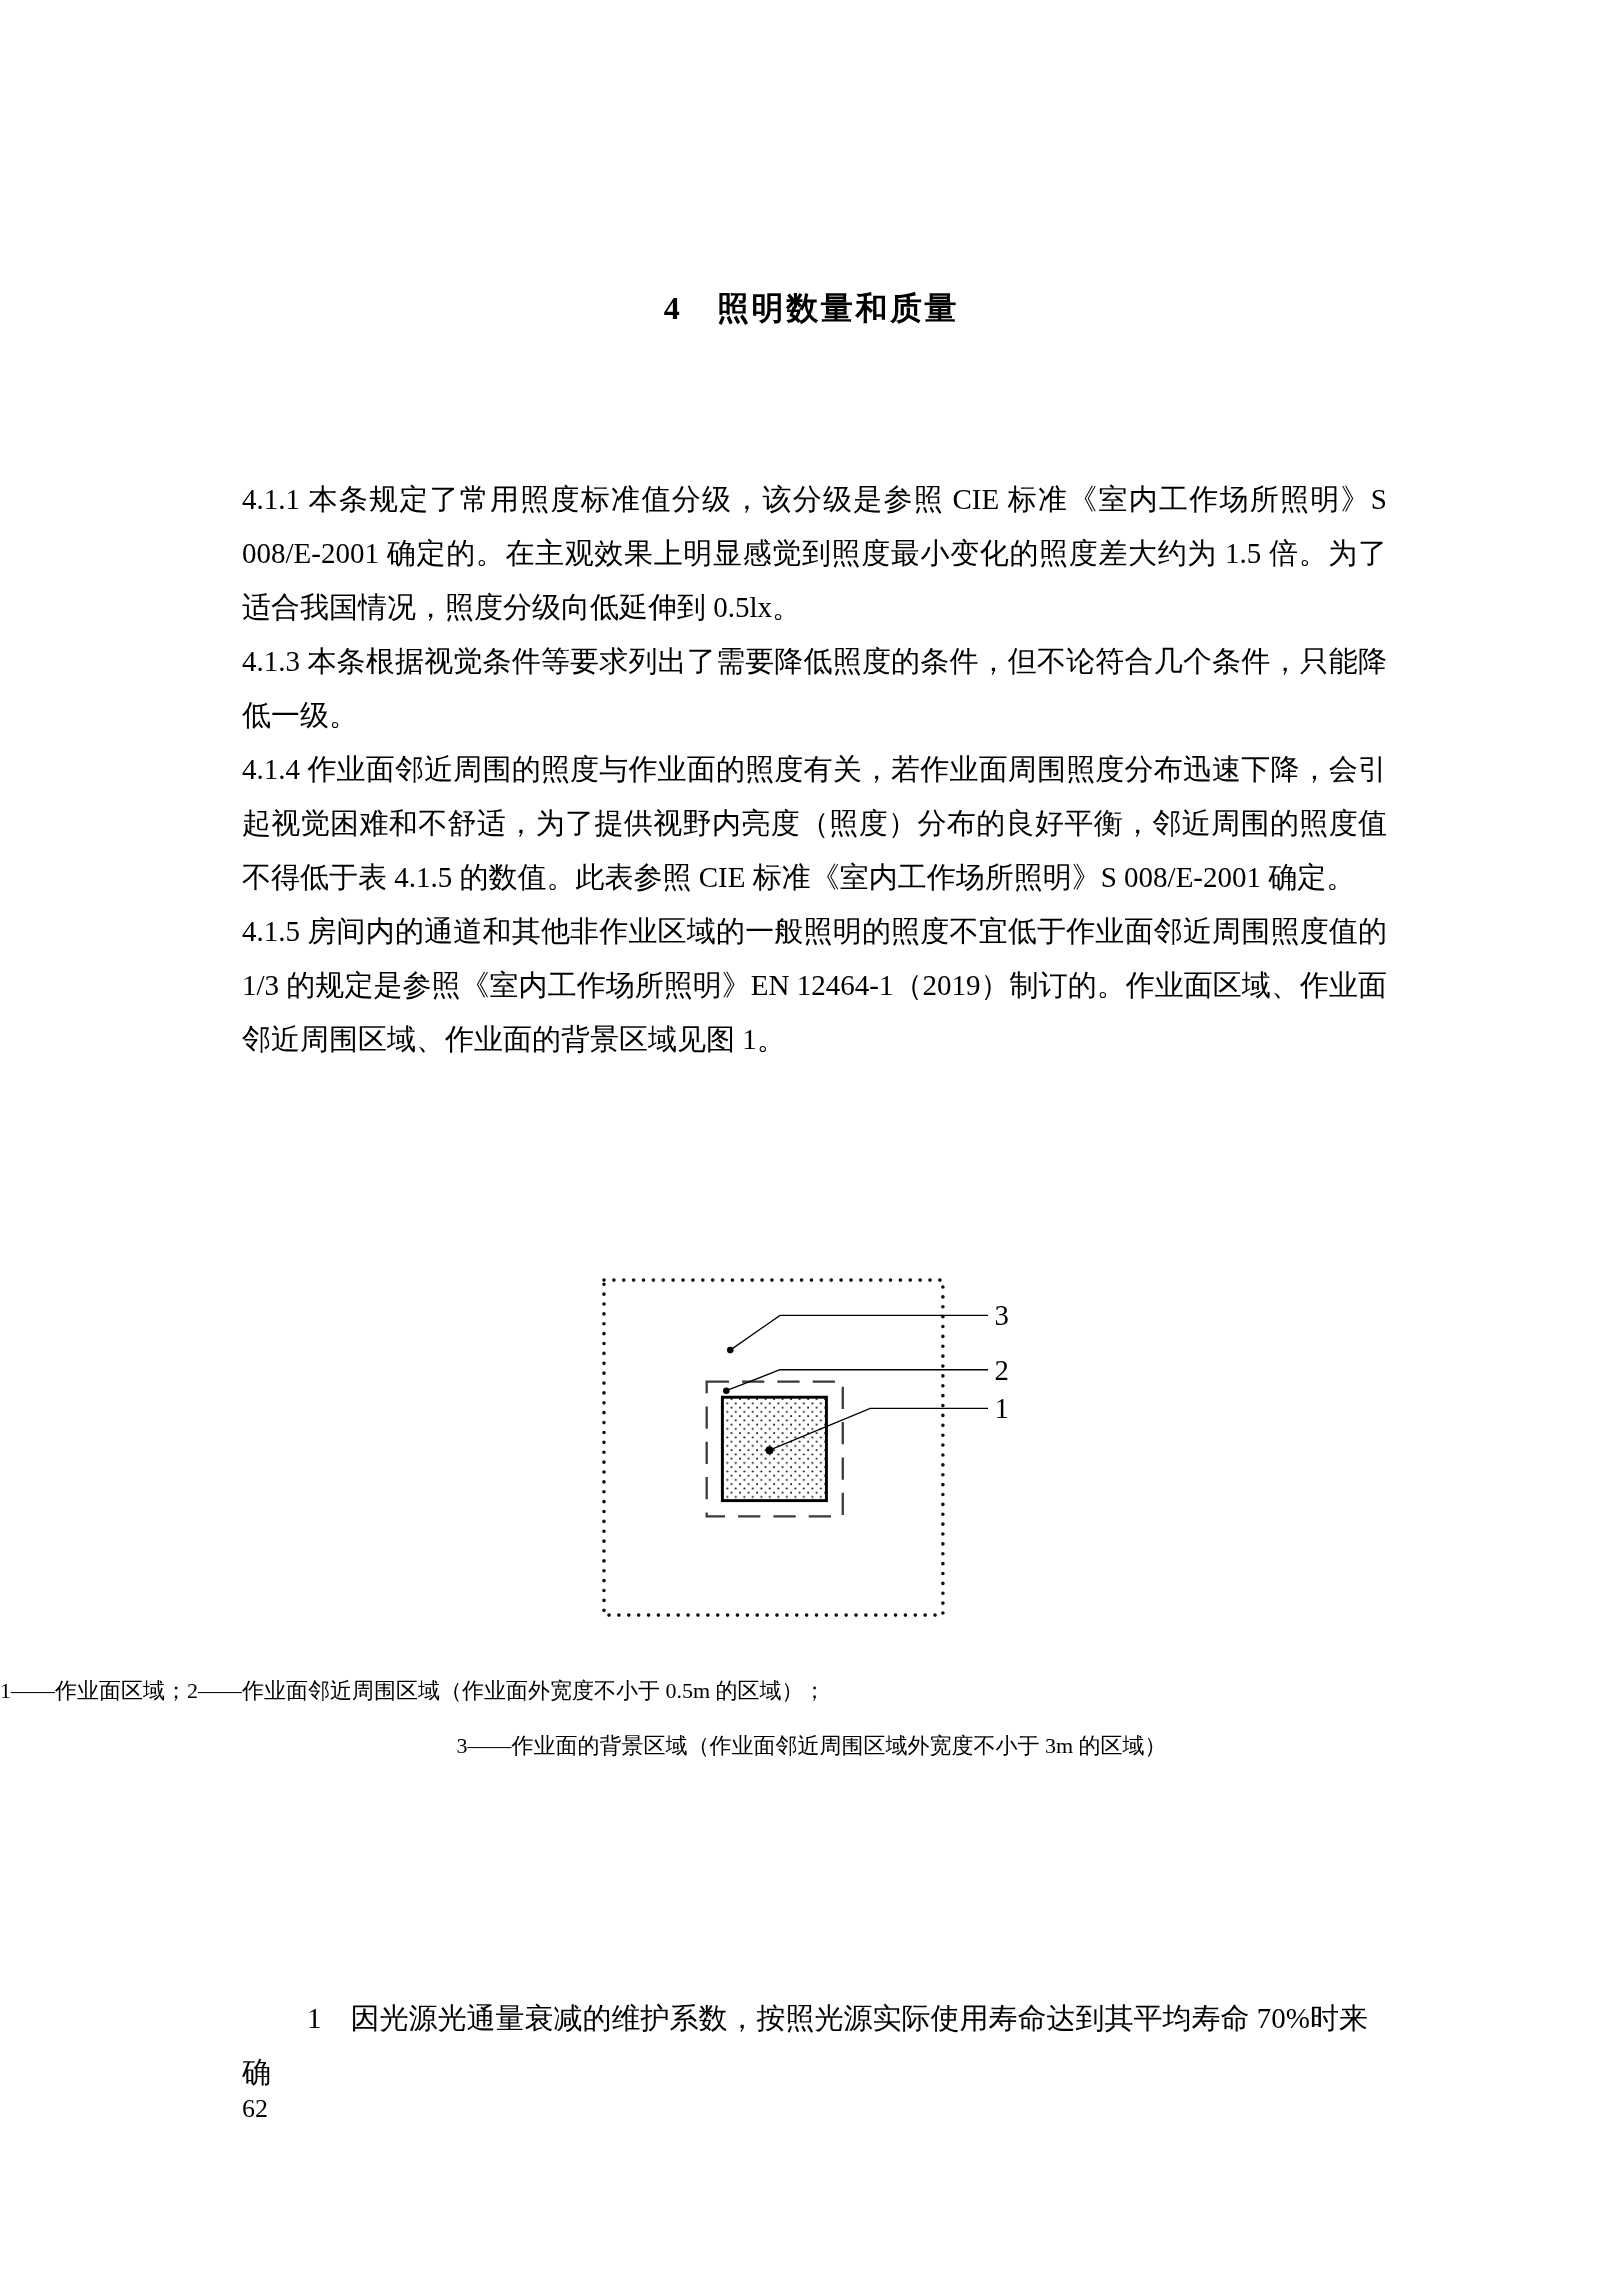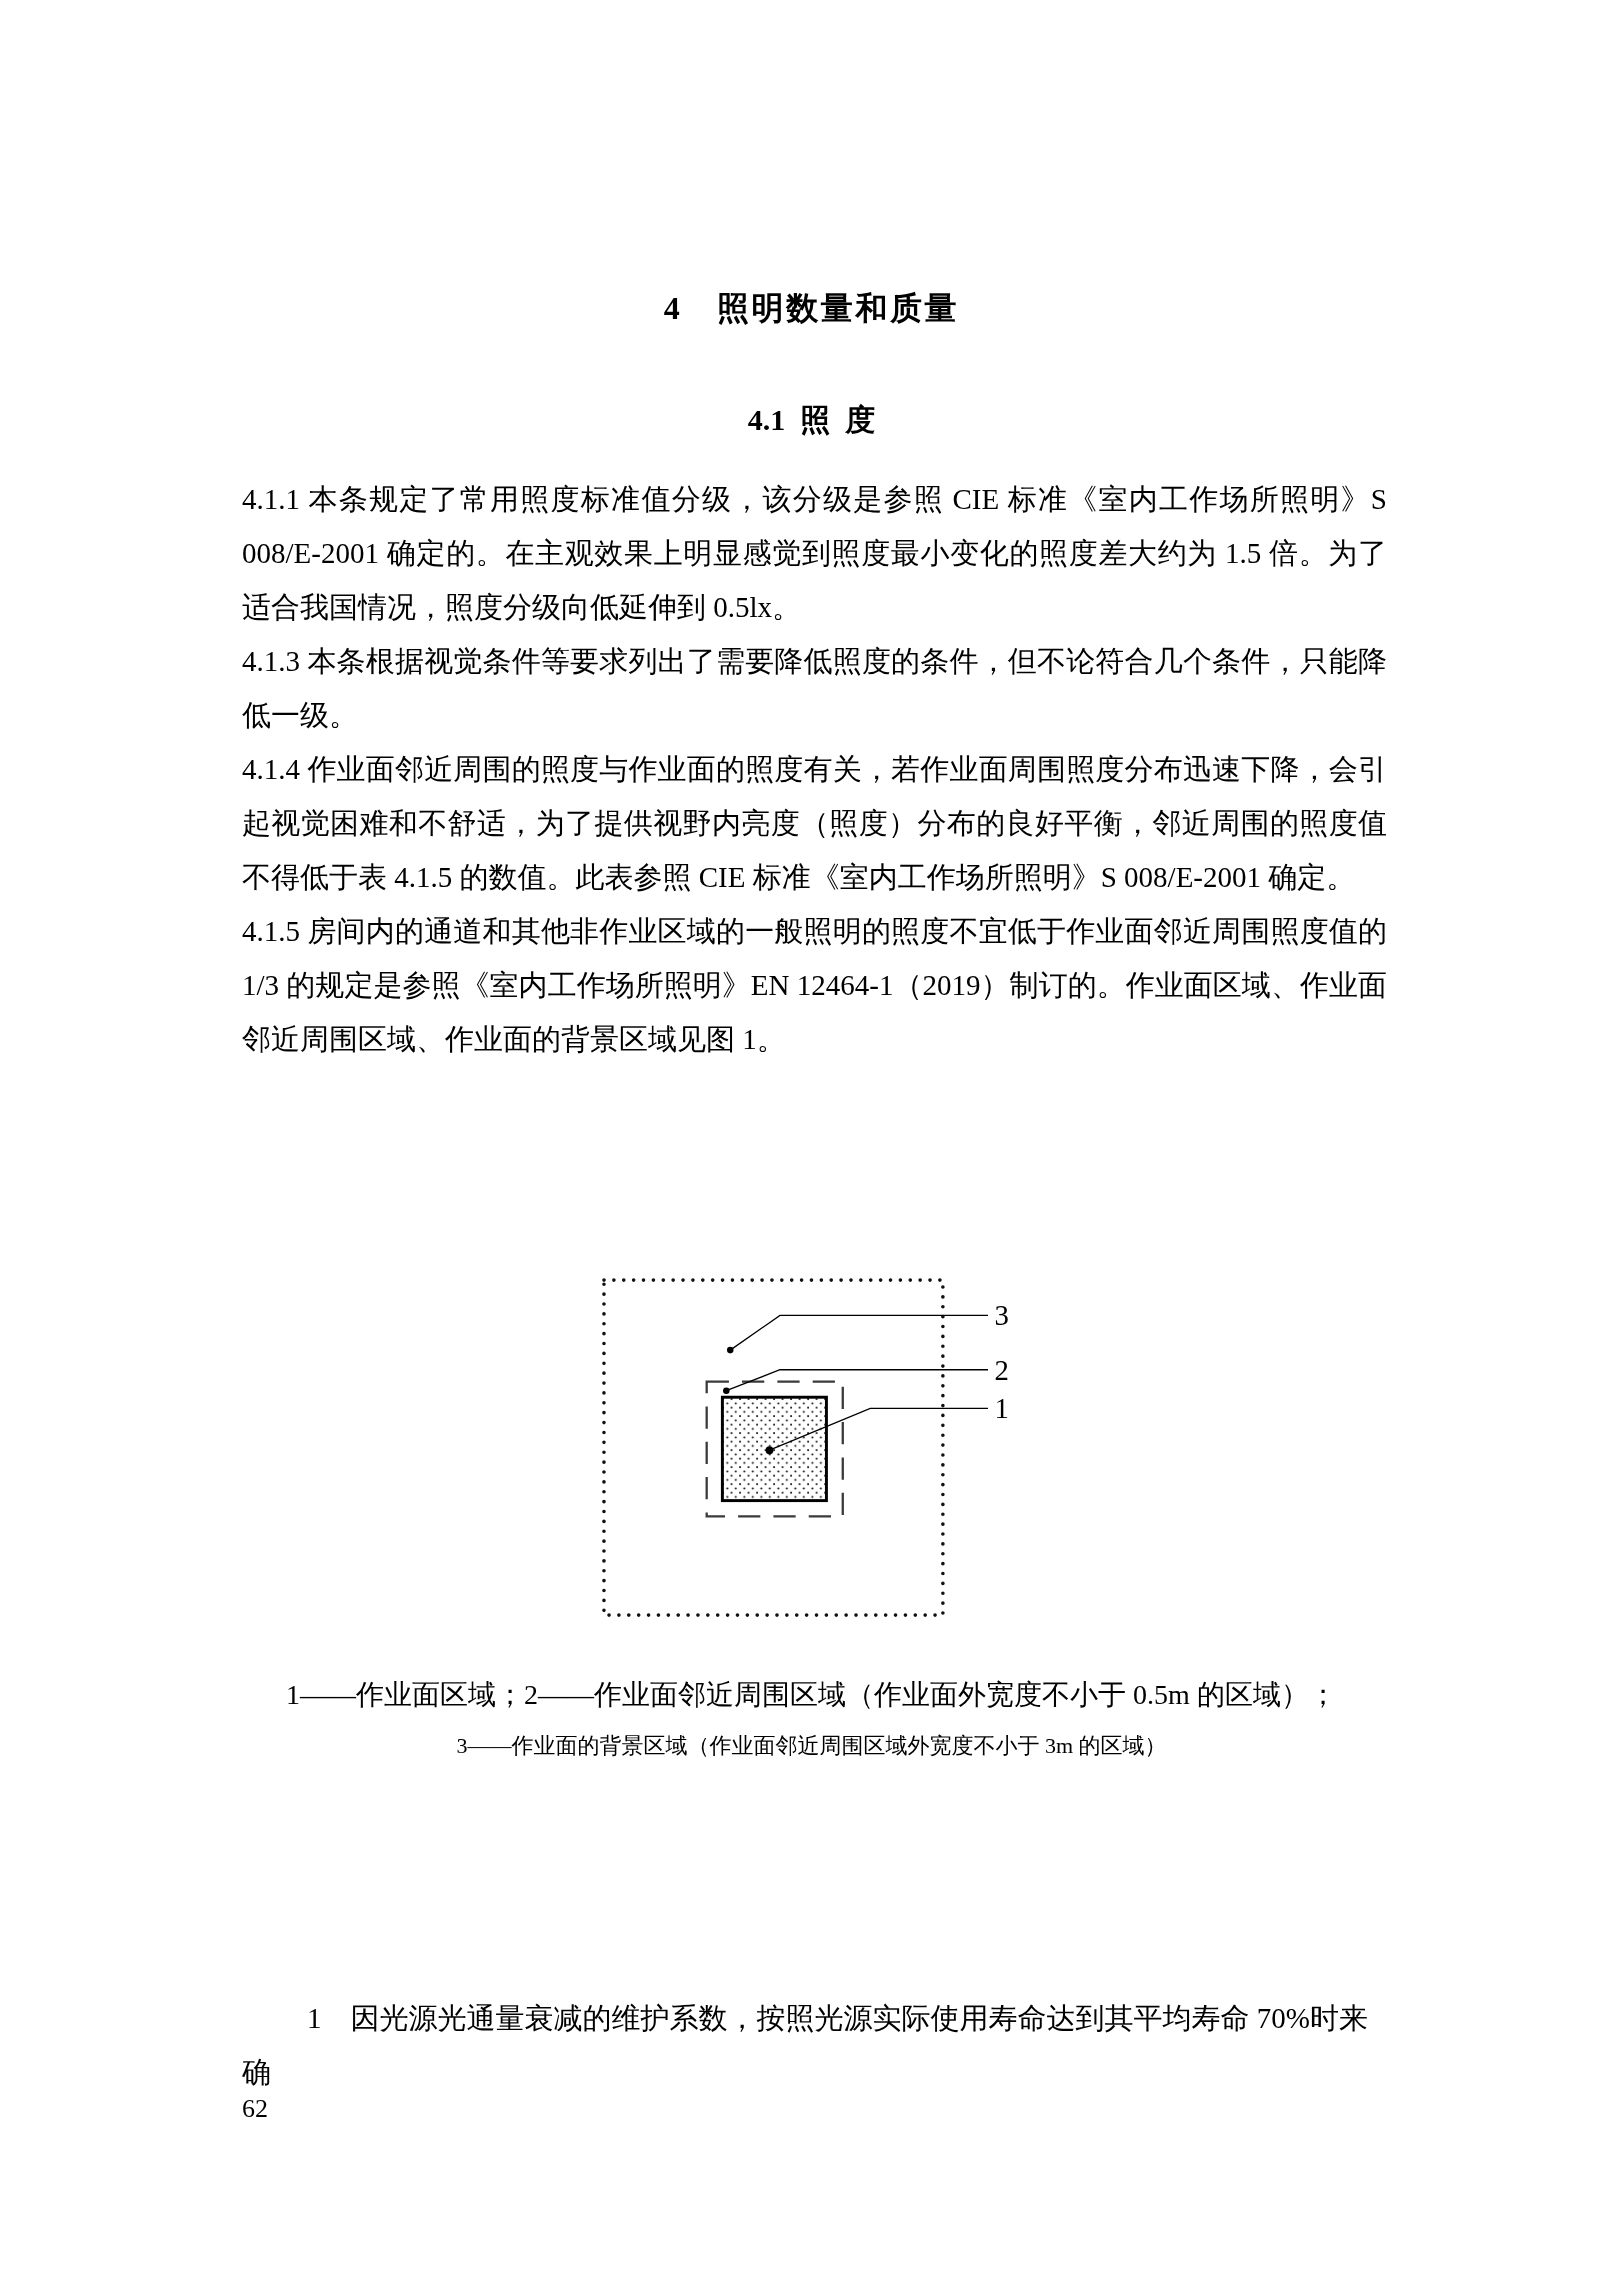--- a/index.html
+++ b/index.html
@@ -41,21 +41,21 @@
   .note-line {
     position: absolute; top: 1991px; left: 242px; width: 1145px;
     text-indent: 65px; text-align: left;
   }
   .figure-wrap {
     position: absolute; top: 1278px; left: 602px;
     width: 458px; height: 368px;
   }
   .fig-caption-1 {
     position: absolute; top: 1676px; left: 0; width: 100%;
-    text-align: center; font-size: 28px; white-space: pre;
+    font-size: 22px; white-space: pre;
   }
   .fig-caption-2 {
     position: absolute; top: 1731px; left: 0; width: 100%;
     text-align: center; font-size: 22px; white-space: pre;
   }
   .fig-title {
     position: absolute; top: 1788px; left: 0; width: 100%;
     text-align: center; font-size: 24px; white-space: pre;
   }
   .page-number {
@@ -67,21 +67,20 @@
     font-size: 44px;
   }
 </style>
 </head>
 <body>
 
 <div class="page">
 
   <h1 class="doc-title">4　照明数量和质量</h1>
 
-  <h2 class="sec-title">4.1  照  度</h2>
 
   <div class="body-text">
     <p>4.1.1 本条规定了常用照度标准值分级，该分级是参照 CIE 标准《室内工作场所照明》S 008/E-2001 确定的。在主观效果上明显感觉到照度最小变化的照度差大约为 1.5 倍。为了适合我国情况，照度分级向低延伸到 0.5lx。</p>
     <p>4.1.3 本条根据视觉条件等要求列出了需要降低照度的条件，但不论符合几个条件，只能降低一级。</p>
     <p>4.1.4 作业面邻近周围的照度与作业面的照度有关，若作业面周围照度分布迅速下降，会引起视觉困难和不舒适，为了提供视野内亮度（照度）分布的良好平衡，邻近周围的照度值不得低于表 4.1.5 的数值。此表参照 CIE 标准《室内工作场所照明》S 008/E-2001 确定。</p>
     <p>4.1.5 房间内的通道和其他非作业区域的一般照明的照度不宜低于作业面邻近周围照度值的 1/3 的规定是参照《室内工作场所照明》EN 12464-1（2019）制订的。作业面区域、作业面邻近周围区域、作业面的背景区域见图 1。</p>
   </div>
 
   <div class="figure-wrap">
     <svg width="458" height="368" viewBox="0 0 700 562" xmlns="http://www.w3.org/2000/svg">

